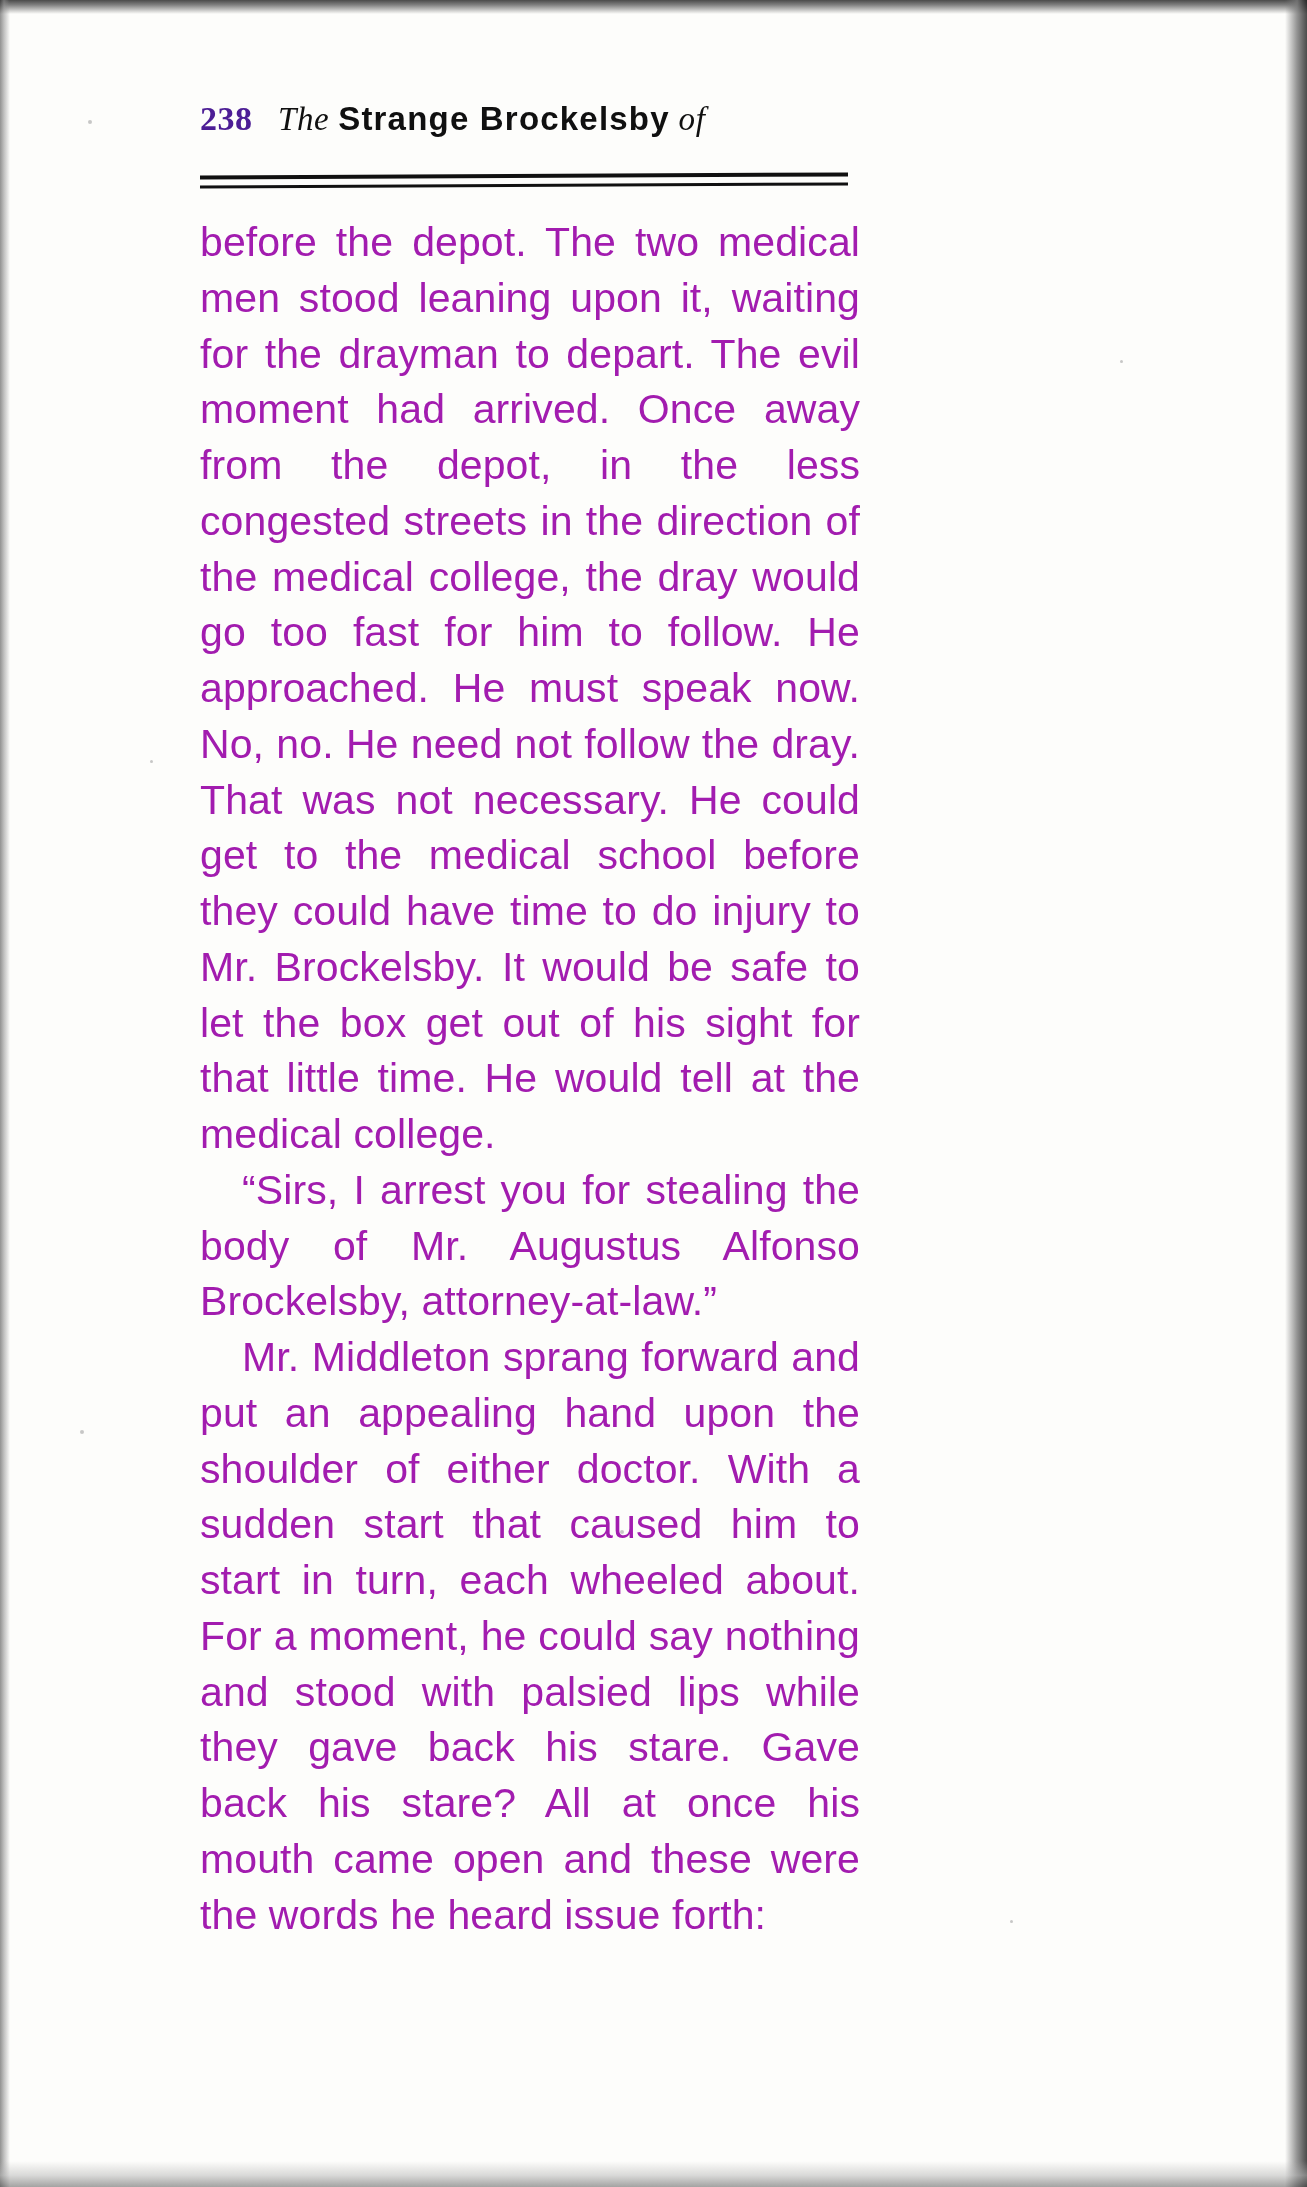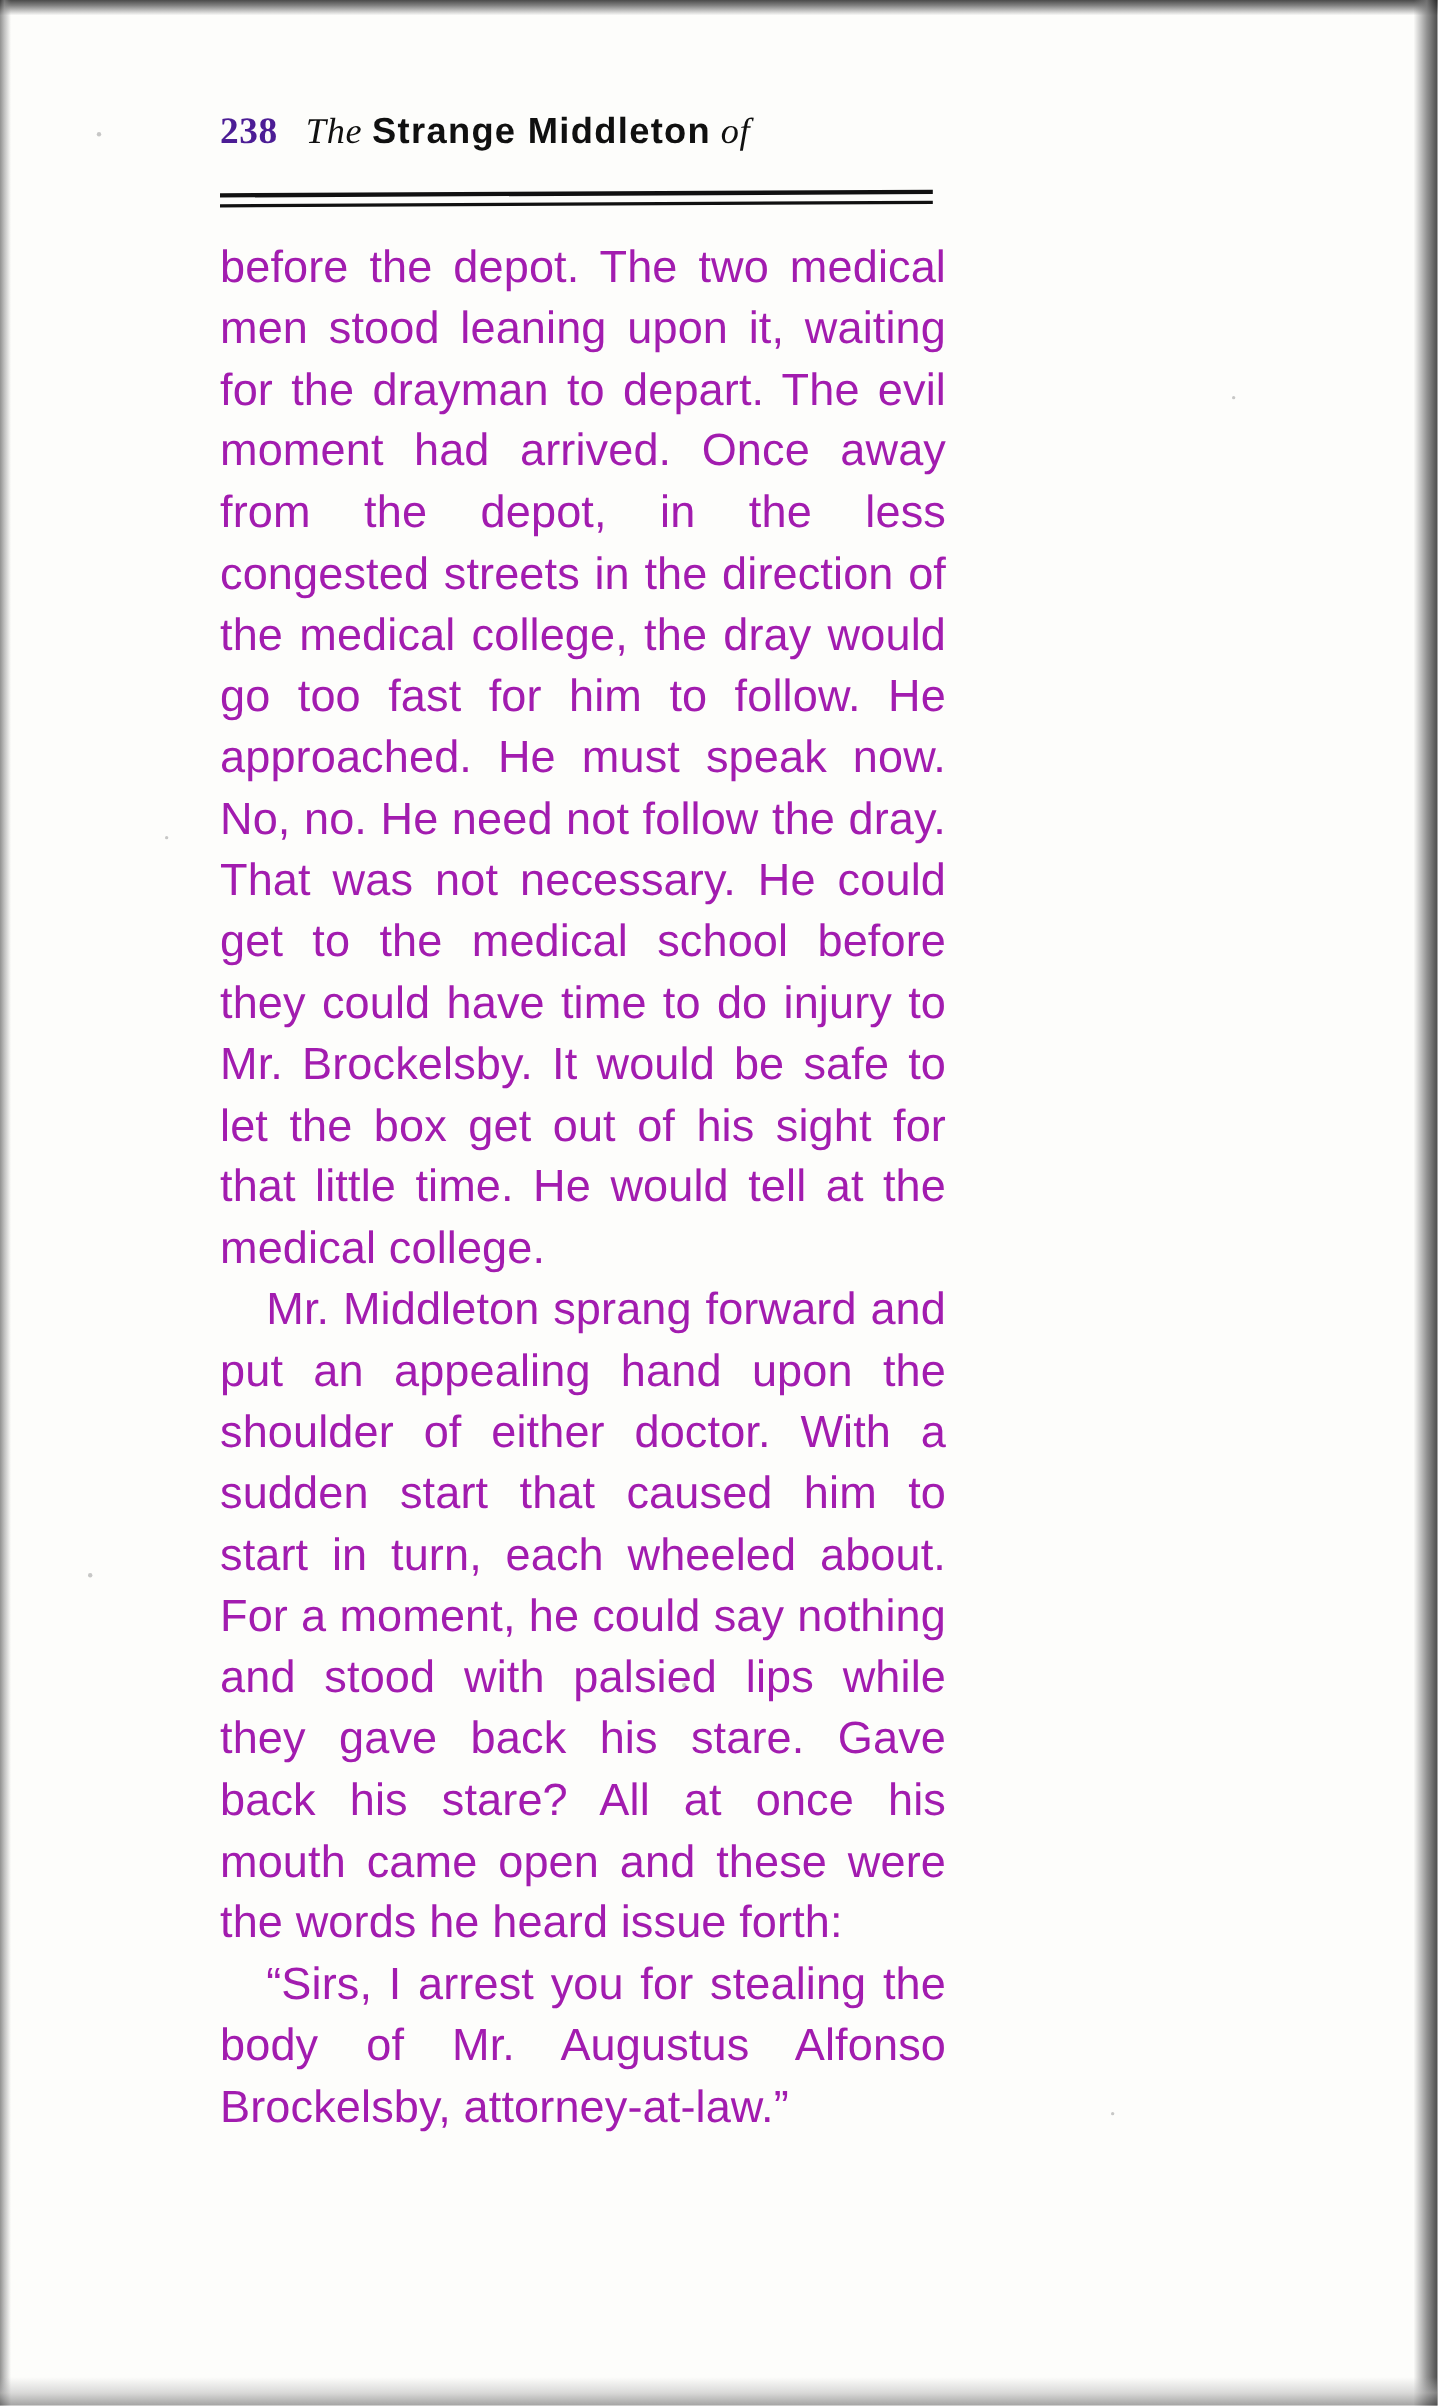--- a/index.html
+++ b/index.html
@@ -148,30 +148,30 @@
   <div class="speck" style="left:620px; top:1530px; width:4px; height:4px;"></div>
   <div class="speck" style="left:1010px; top:1920px; width:3px; height:3px;"></div>
   <div class="speck" style="left:1120px; top:360px; width:3px; height:3px;"></div>
 
   <div class="content">
 
     <div class="header-row">
       <div class="folio">238</div>
       <div class="running-head">
         <span class="it">The</span>
-        <span class="rm">Strange Middleton</span>
+        <span class="rm">Strange Brockelsby</span>
         <span class="it">of</span>
       </div>
     </div>
 
     <div class="rule">
       <div class="l1"></div>
       <div class="l2"></div>
     </div>
 
     <div class="body-text">
       <p class="no-indent">before the depot.   The two medical men stood leaning upon it, waiting for the drayman to depart.   The evil moment had arrived.   Once away from the depot, in the less congested streets in the direction of the medical college, the dray would go too fast for him to follow. He approached.   He must speak now.   No, no.   He need not follow the dray.   That was not necessary.   He could get to the medical school before they could have time to do injury to Mr. Brockelsby.   It would be safe to let the box get out of his sight for that little time.   He would tell at the medical college.</p>
+      <p>“Sirs, I arrest you for stealing the body of Mr. Augustus Alfonso Brockelsby, attorney-at-law.”</p>
       <p>Mr. Middleton sprang forward and put an appealing hand upon the shoulder of either doctor.   With a sudden start that caused him to start in turn, each wheeled about.   For a moment, he could say nothing and stood with palsied lips while they gave back his stare. Gave back his stare?  All at once his mouth came open and these were the words he heard issue forth:</p>
-      <p>“Sirs, I arrest you for stealing the body of Mr. Augustus Alfonso Brockelsby, attorney-at-law.”</p>
     </div>
 
   </div>
 </div>
 
 </body></html>

